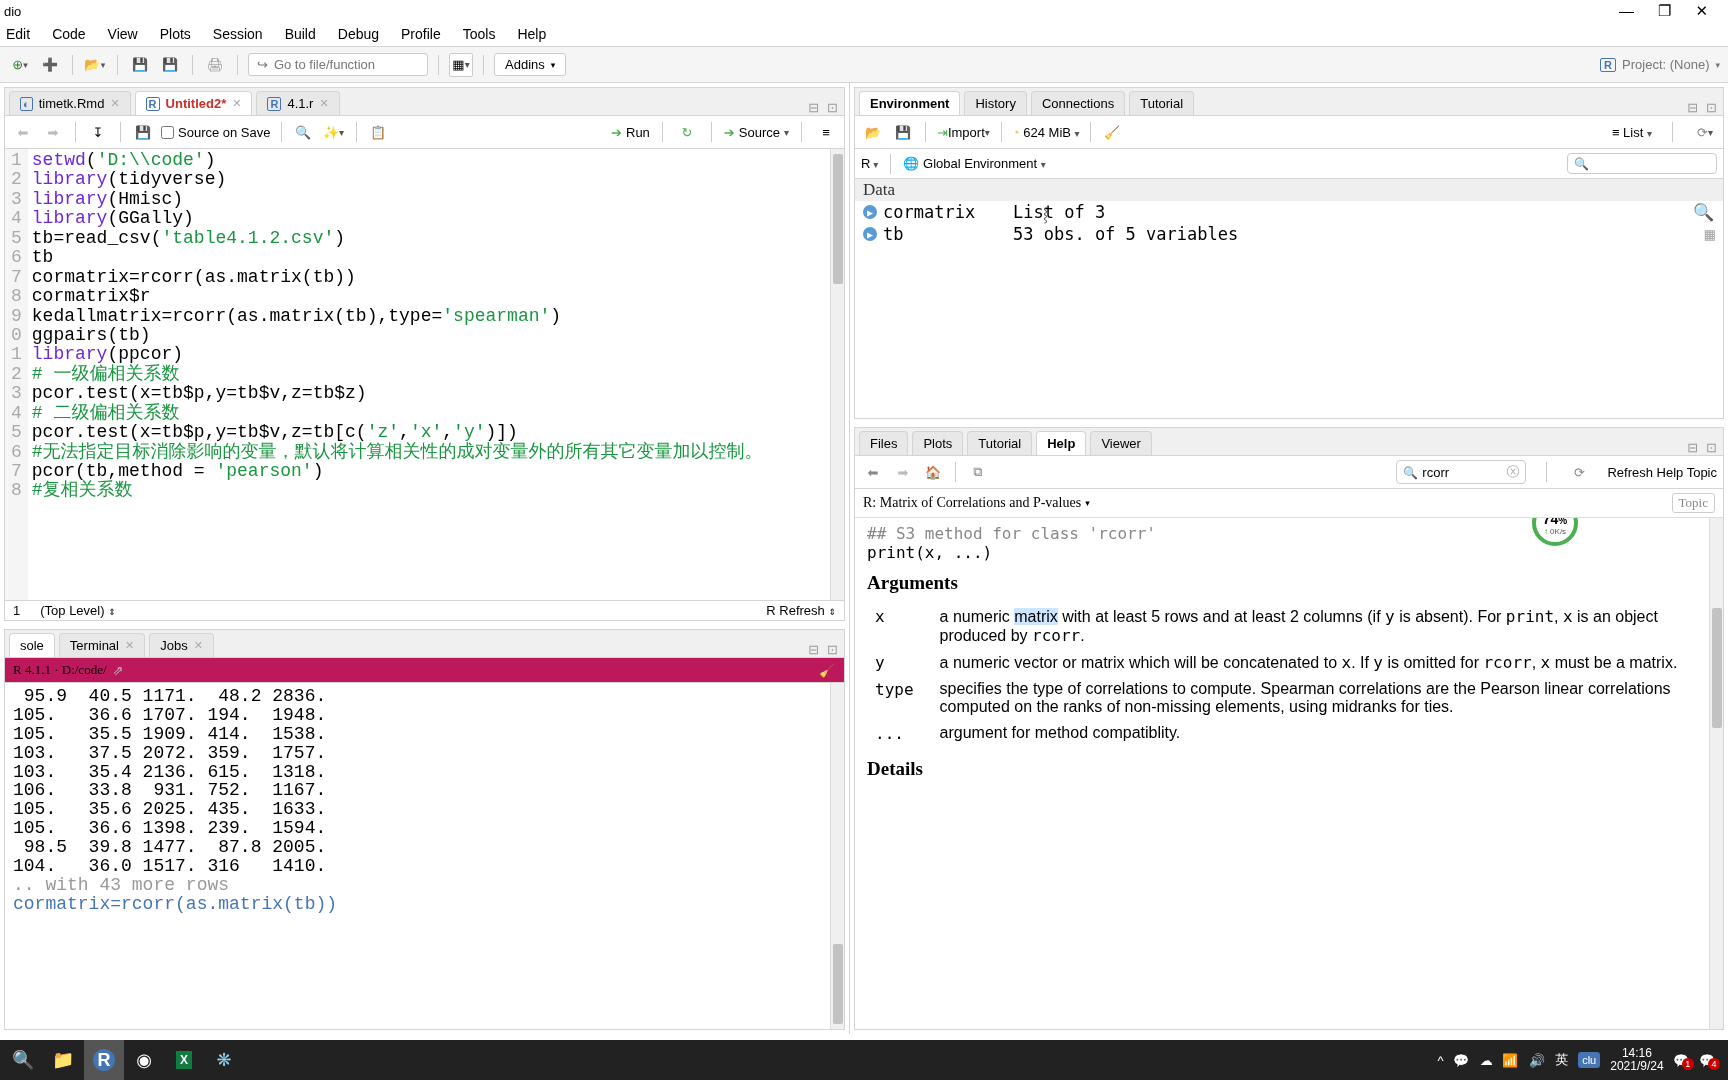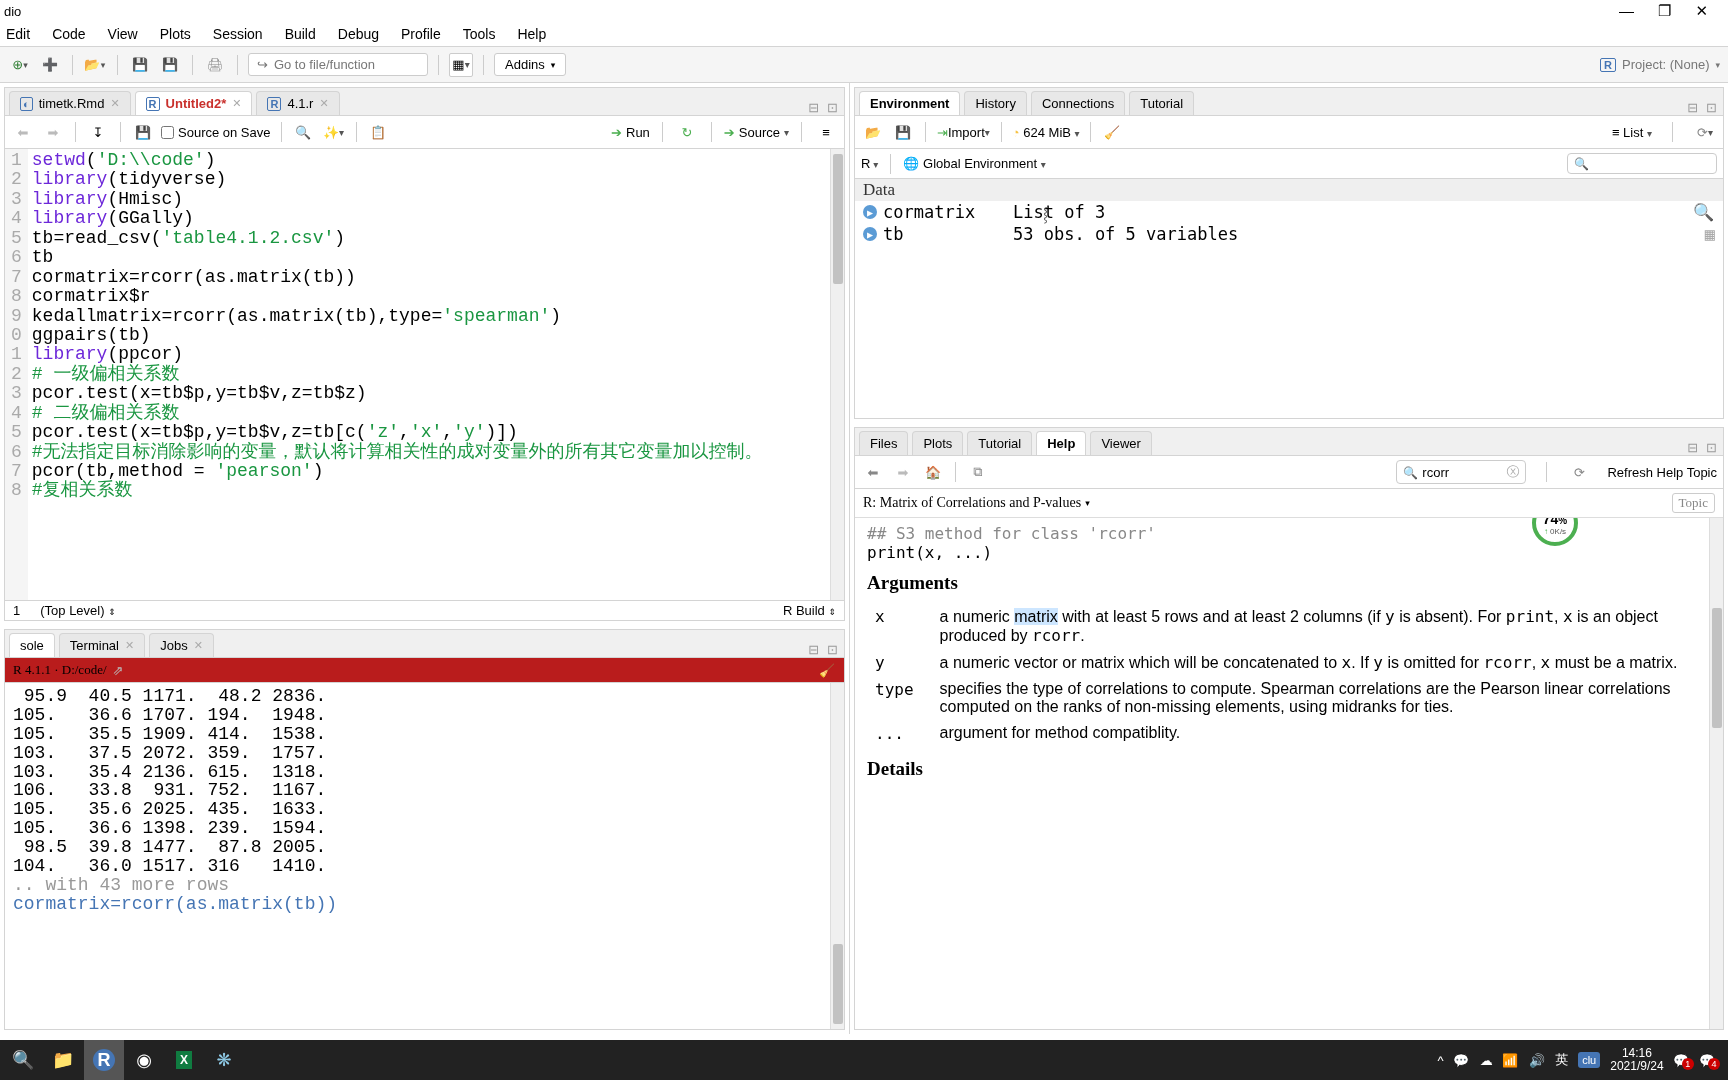--- a/index.html
+++ b/index.html
@@ -140,21 +140,21 @@
   border-left: 1px solid #ddd;
 }
 .scrollbar-v .thumb { position: absolute; width: 10px; left: 2px; background: #c2c2c2; border-radius: 2px; }
 .statusbar-edit {
   display: flex; align-items: center; padding: 2px 8px; border-top: 1px solid #d4d4d4;
   font-size: 13px; background: #fff;
 }
 .statusbar-edit .right { margin-left: auto; }
 .console-toolbar {
   display: flex; align-items: center; gap: 6px; padding: 4px 8px;
-  border-bottom: 1px solid #d4d4d4; background: #b91c1c;
+  border-bottom: 1px solid #d4d4d4; background: #be185d;
 }
 .console-area {
   flex: 1; font-family: Consolas, "Courier New", monospace; font-size: 18px;
   white-space: pre; padding: 4px 8px; position: relative; overflow: hidden; line-height: 1.05;
 }
 .env-toolbar, .help-toolbar {
   display: flex; align-items: center; gap: 6px; padding: 4px 6px;
   border-bottom: 1px solid #d4d4d4; background: #fff; font-size: 13px;
 }
 .env-toolbar .right, .help-toolbar .right { margin-left: auto; display: flex; align-items: center; gap: 16px; }
@@ -352,21 +352,21 @@
           <div class="thumb" style="top:5px;height:130px"></div>
         </div>
       </div>
       <div class="statusbar-edit">
         <span style="margin-right:20px">1</span>
         <span>
           <span>(Top Level)</span>
           <span style="font-size:9px"> ⇕</span>
         </span>
         <span class="right">
-          <span>R Build</span>
+          <span>R Refresh</span>
           <span style="font-size:9px"> ⇕</span>
         </span>
       </div>
     </div>
 
     <div class="pane" style="flex:0.78">
       <div class="tabs">
         <div class="tab active">
           <span>sole</span>
         </div>

